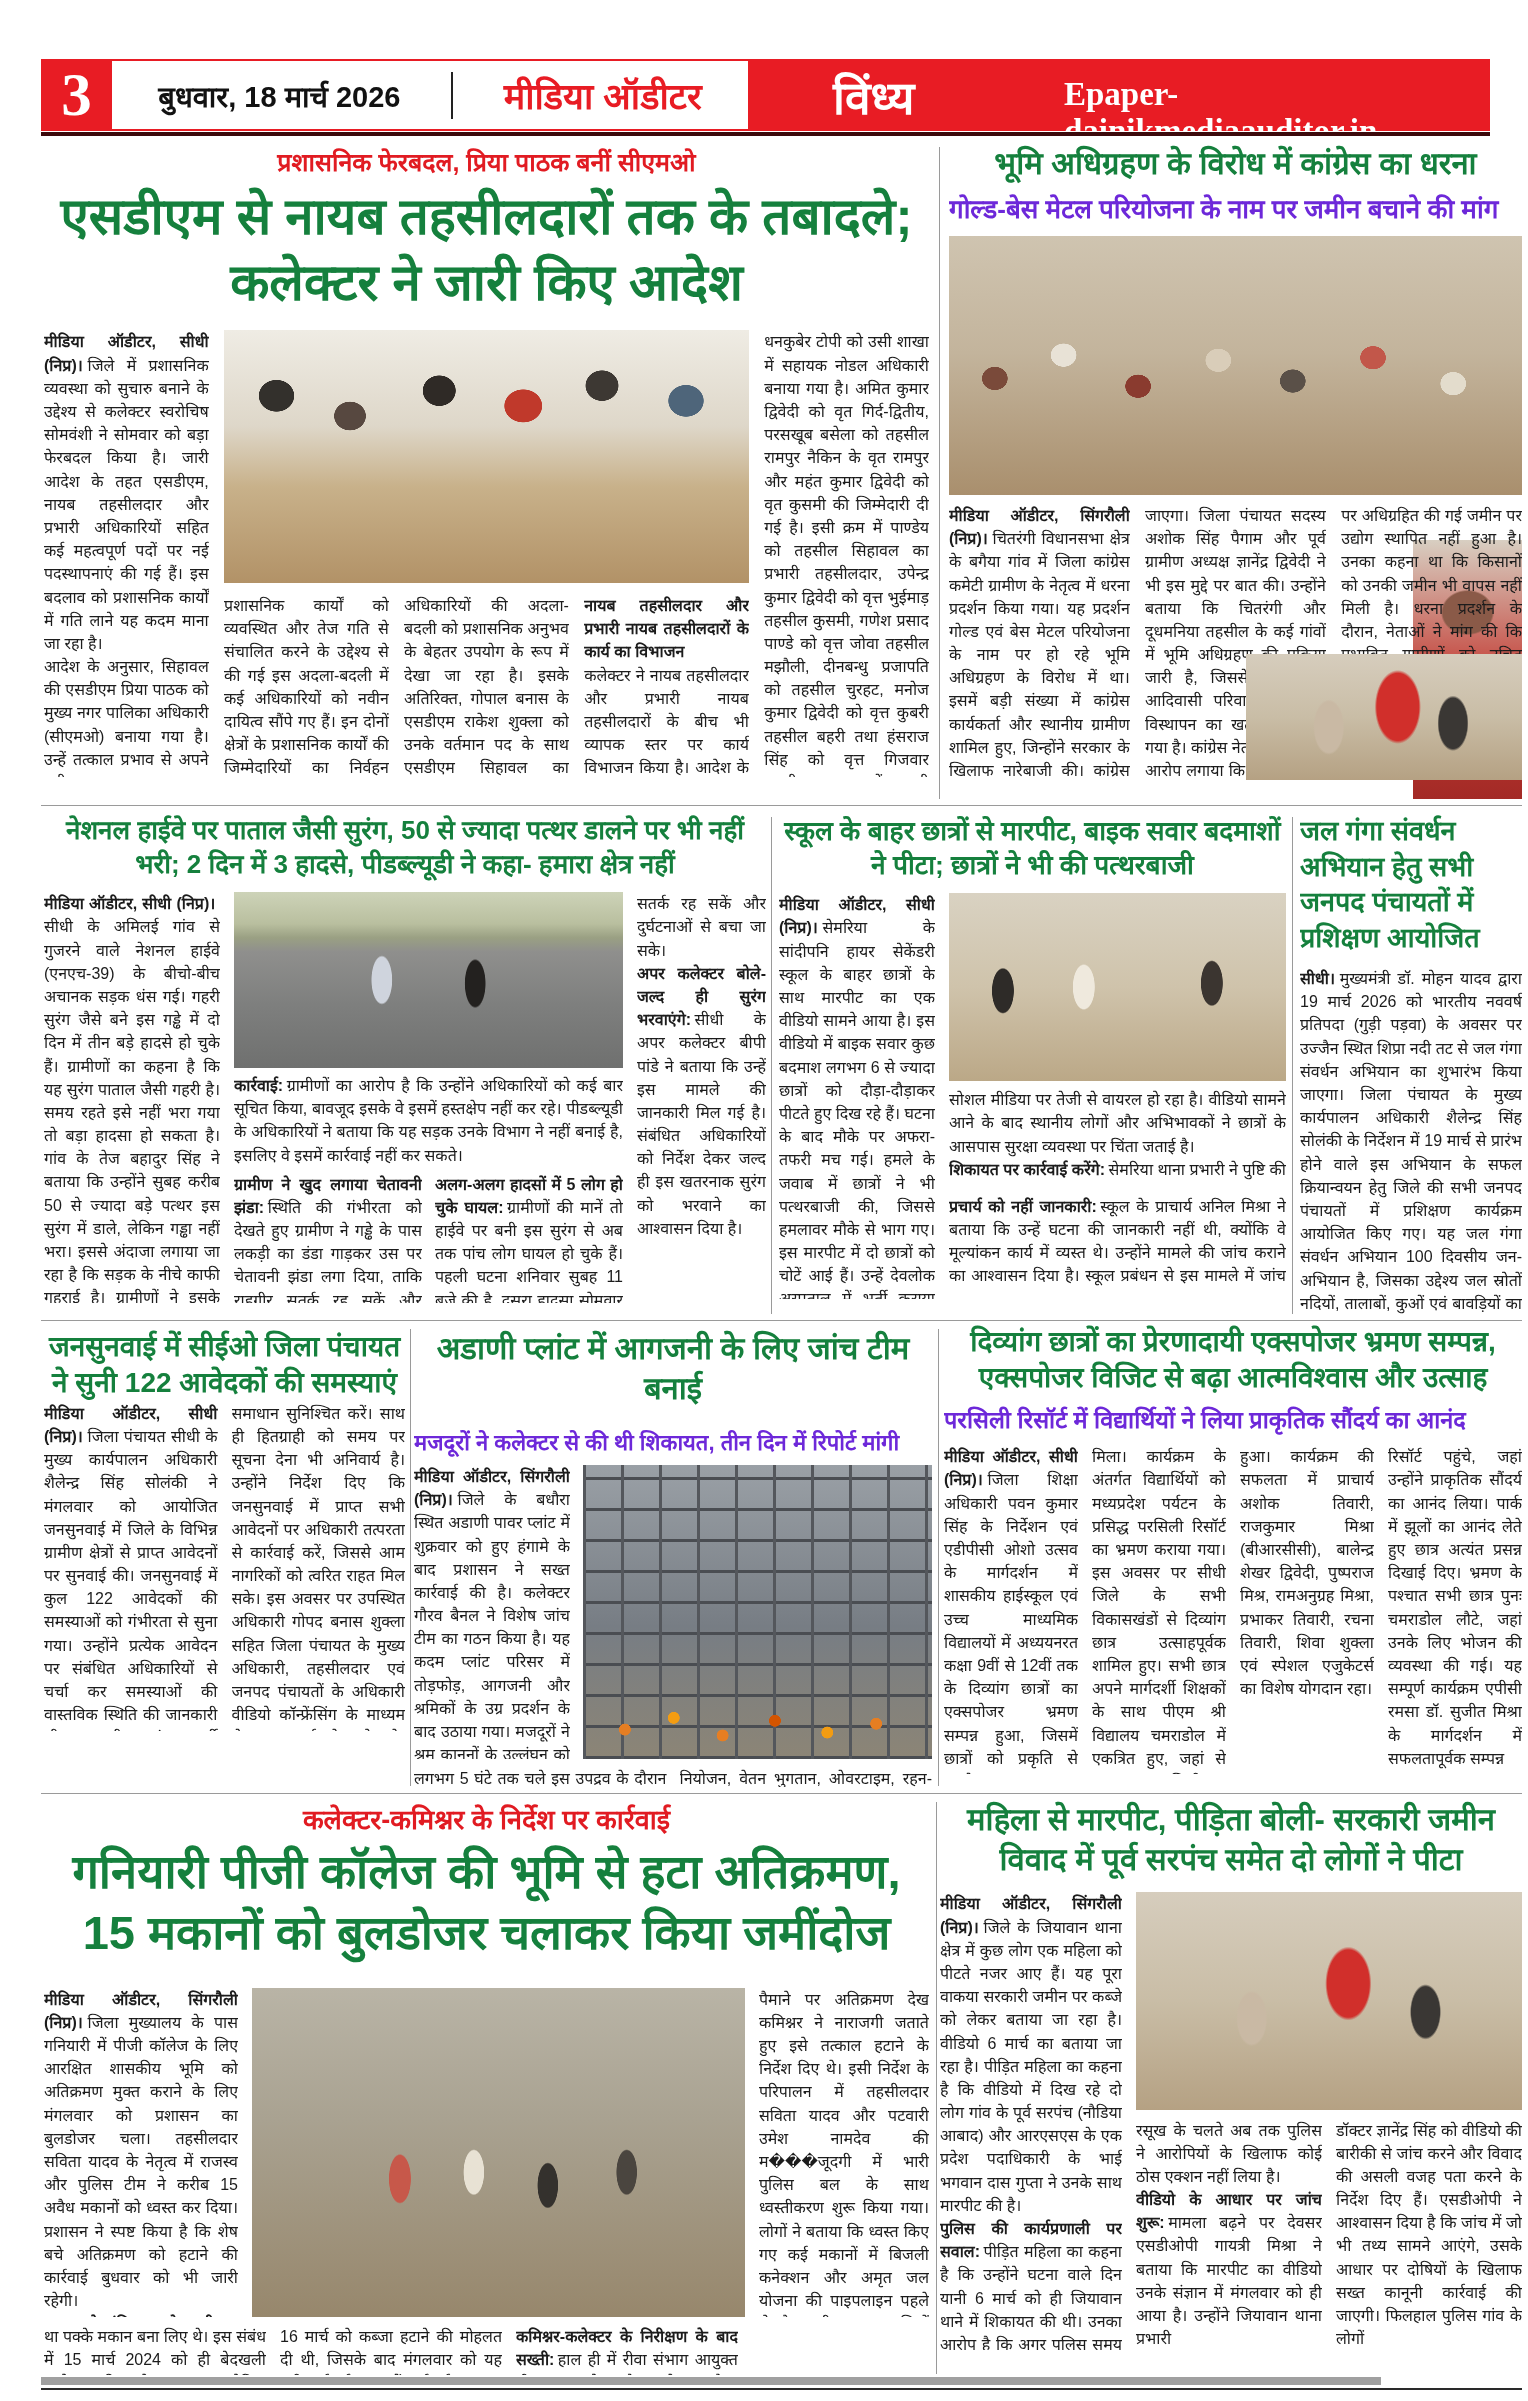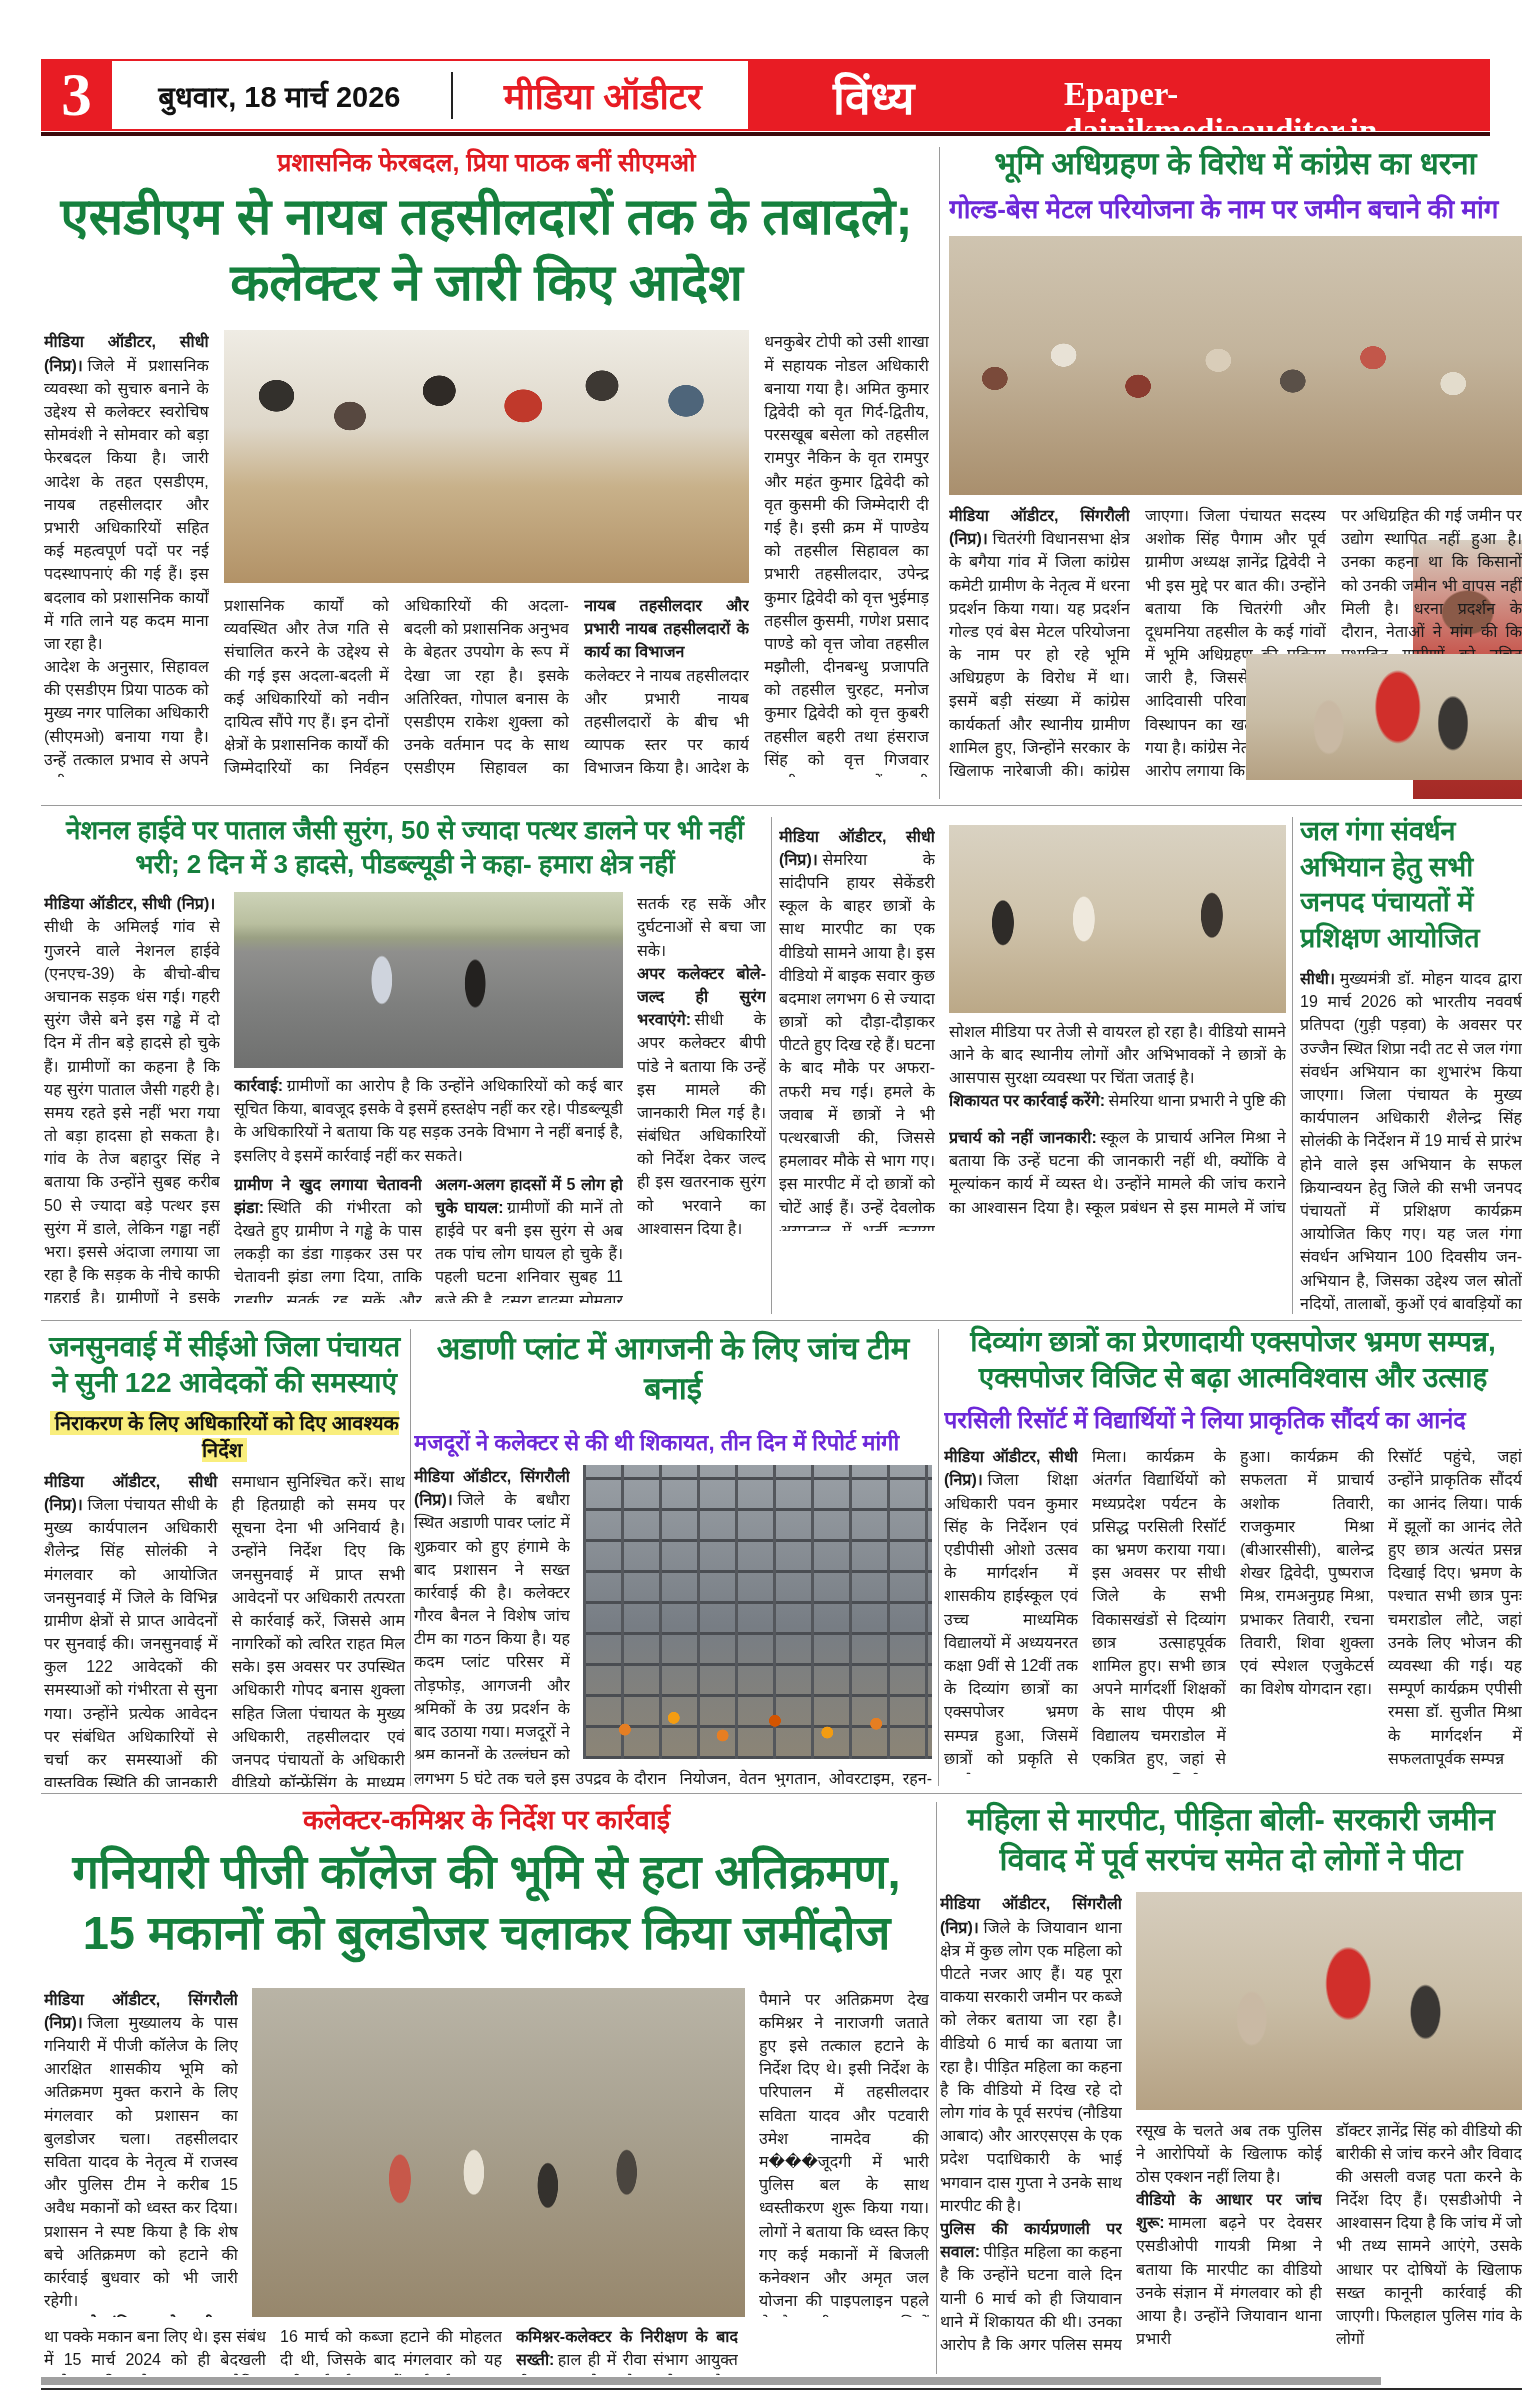--- a/index.html
+++ b/index.html
@@ -208,20 +208,21 @@
         </div>
       </div>
       <div class="col" style="width:129px;">
         <p class="bt">सतर्क रह सकें और दुर्घटनाओं से बचा जा सके।</p>
         <p class="bt"><b class="ih">अपर कलेक्टर बोले- जल्द ही सुरंग भरवाएंगे:</b><span>सीधी के अपर कलेक्टर बीपी पांडे ने बताया कि उन्हें इस मामले की जानकारी मिल गई है। संबंधित अधिकारियों को निर्देश देकर जल्द ही इस खतरनाक सुरंग को भरवाने का आश्वासन दिया है।</span></p>
       </div>
     </div>
   </div>
 
   <div class="story" id="stE">
+    <div class="hl">स्कूल के बाहर छात्रों से मारपीट, बाइक सवार बदमाशों ने पीटा; छात्रों ने भी की पत्थरबाजी</div>
     <div class="body">
       <div class="col" style="width:156px;">
         <p class="bt"><b class="dl">मीडिया ऑडीटर, सीधी (निप्र)।</b><span>सेमरिया के सांदीपनि हायर सेकेंडरी स्कूल के बाहर छात्रों के साथ मारपीट का एक वीडियो सामने आया है। इस वीडियो में बाइक सवार कुछ बदमाश लगभग 6 से ज्यादा छात्रों को दौड़ा-दौड़ाकर पीटते हुए दिख रहे हैं। घटना के बाद मौके पर अफरा-तफरी मच गई। हमले के जवाब में छात्रों ने भी पत्थरबाजी की, जिससे हमलावर मौके से भाग गए। इस मारपीट में दो छात्रों को चोटें आई हैं। उन्हें देवलोक अस्पताल में भर्ती कराया गया है, जहां उनका इलाज चल रहा है। प्रत्यक्षदर्शियों ने इस पूरी घटना को अपने मोबाइल कैमरे में रिकॉर्ड कर लिया, जो अब</span></p>
       </div>
       <div style="flex:1;overflow:hidden;">
         <div class="ph ph-street" style="width:100%;height:188px;"></div>
         <div style="display:flex;gap:13px;margin-top:7px;height:200px;overflow:hidden;flex-direction:column;">
           <div class="col" style="flex:1;">
             <p class="bt">सोशल मीडिया पर तेजी से वायरल हो रहा है। वीडियो सामने आने के बाद स्थानीय लोगों और अभिभावकों ने छात्रों के आसपास सुरक्षा व्यवस्था पर चिंता जताई है।</p>
             <p class="bt"><b class="ih">शिकायत पर कार्रवाई करेंगे:</b><span>सेमरिया थाना प्रभारी ने पुष्टि की कि उन्होंने भी वीडियो देखा है। शिकायत मिलने पर आरोपियों की पहचान कर उचित कार्रवाई की जाएगी।</span></p>
@@ -234,21 +235,20 @@
     </div>
   </div>
 
   <div class="story" id="stF">
     <div class="hl">जल गंगा संवर्धन अभियान हेतु सभी जनपद पंचायतों में प्रशिक्षण आयोजित</div>
     <p class="bt" style="margin-top:10.6px;"><b class="dl">सीधी।</b><span>मुख्यमंत्री डॉ. मोहन यादव द्वारा 19 मार्च 2026 को भारतीय नववर्ष प्रतिपदा (गुड़ी पड़वा) के अवसर पर उज्जैन स्थित शिप्रा नदी तट से जल गंगा संवर्धन अभियान का शुभारंभ किया जाएगा। जिला पंचायत के मुख्य कार्यपालन अधिकारी शैलेन्द्र सिंह सोलंकी के निर्देशन में 19 मार्च से प्रारंभ होने वाले इस अभियान के सफल क्रियान्वयन हेतु जिले की सभी जनपद पंचायतों में प्रशिक्षण कार्यक्रम आयोजित किए गए। यह जल गंगा संवर्धन अभियान 100 दिवसीय जन-अभियान है, जिसका उद्देश्य जल स्रोतों नदियों, तालाबों, कुओं एवं बावड़ियों का संरक्षण, जीर्णोद्धार एवं साफ-सफाई सुनिश्चित करना है।</span></p>
   </div>
 
   <div class="story" id="stG">
     <div class="hl">जनसुनवाई में सीईओ जिला पंचायत ने सुनी 122 आवेदकों की समस्याएं</div>
-    <div class="sub"><span class="yellow">निराकरण के लिए अधिकारियों को दिए आवश्यक निर्देश</span></div>
     <div class="grid">
       <div class="col">
         <p class="bt"><b class="dl">मीडिया ऑडीटर, सीधी (निप्र)।</b><span>जिला पंचायत सीधी के मुख्य कार्यपालन अधिकारी शैलेन्द्र सिंह सोलंकी ने मंगलवार को आयोजित जनसुनवाई में जिले के विभिन्न ग्रामीण क्षेत्रों से प्राप्त आवेदनों पर सुनवाई की। जनसुनवाई में कुल 122 आवेदकों की समस्याओं को गंभीरता से सुना गया। उन्होंने प्रत्येक आवेदन पर संबंधित अधिकारियों से चर्चा कर समस्याओं की वास्तविक स्थिति की जानकारी ली तथा शीघ्र एवं पारदर्शी निराकरण के निर्देश दिए। सीईओ ने स्पष्ट रूप से कहा कि जिन आवेदनों में समय-सीमा निर्धारित है, उन्हें निर्धारित अवधि में ही निराकृत किया जाए।</span></p>
       </div>
       <div class="col">
         <p class="bt">समाधान सुनिश्चित करें। साथ ही हितग्राही को समय पर सूचना देना भी अनिवार्य है। उन्होंने निर्देश दिए कि जनसुनवाई में प्राप्त सभी आवेदनों पर अधिकारी तत्परता से कार्रवाई करें, जिससे आम नागरिकों को त्वरित राहत मिल सके। इस अवसर पर उपस्थित अधिकारी गोपद बनास शुक्ला सहित जिला पंचायत के मुख्य अधिकारी, तहसीलदार एवं जनपद पंचायतों के अधिकारी वीडियो कॉन्फ्रेंसिंग के माध्यम से जनसुनवाई से जुड़े रहे। जनसुनवाई में वृद्धजनों की समस्याओं को प्राथमिकता से सुना गया।</p>
       </div>
     </div>
   </div>
 

